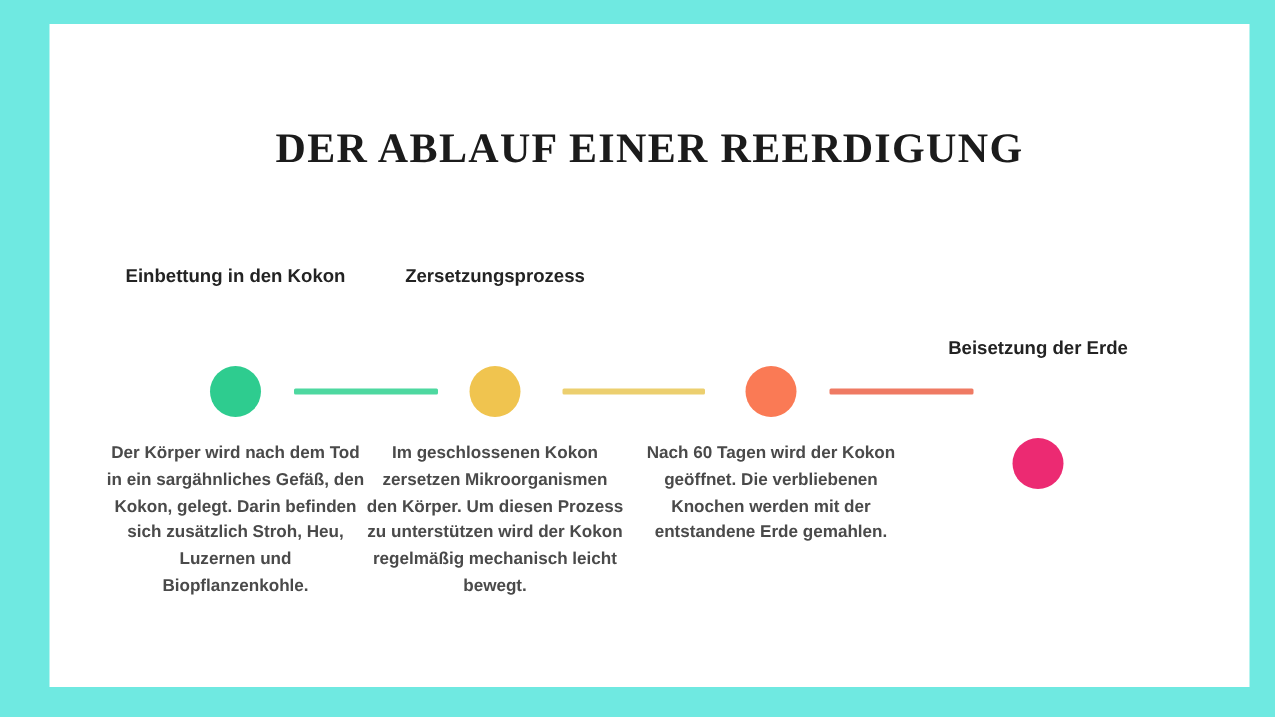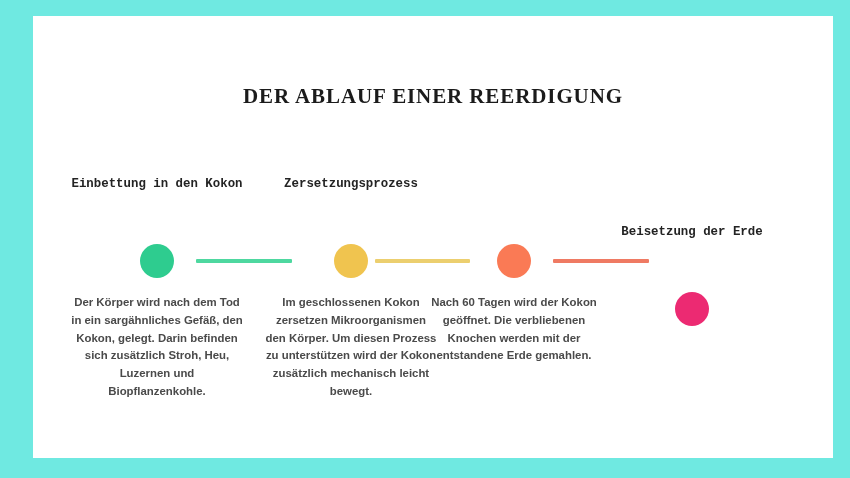--- a/index.html
+++ b/index.html
@@ -33,21 +33,21 @@
   }
 
   .title {
     position: absolute;
     left: 0;
     right: 0;
     top: 68px;
     text-align: center;
     font-family: "Liberation Serif", serif;
     font-weight: bold;
-    font-size: 21px;
+    font-size: 28px;
     letter-spacing: 0.9px;
     color: #1b1b1b;
     white-space: nowrap;
   }
 
   
   .timeline {
     position: absolute;
     left: 0;
     top: 0;
@@ -62,21 +62,21 @@
     height: 100%;
     margin-left: -89px;
   }
 
   .step-heading {
     position: absolute;
     left: -6px;
     right: -6px;
     top: 160px;
     text-align: center;
-    font-family: Liberation Mono, monospace;
+    font-family: Liberation Sans, sans-serif;
     font-weight: bold;
     font-size: 12.4px;
     line-height: 16px;
     color: #232323;
   }
 
   .dot {
     position: absolute;
     top: 228px;
     left: 50%;
@@ -119,24 +119,24 @@
       <div class="connector" style="left: 163px; width: 96px; background: rgb(78, 216, 160);"></div>
       <div class="connector" style="left: 342px; width: 95px; background: rgb(236, 207, 111);"></div>
       <div class="connector" style="left: 520px; width: 96px; background: rgb(239, 122, 99);"></div>
 
       <div class="step" style="left: 124px;">
         <div class="step-heading">Einbettung in den Kokon</div>
         <div class="dot" style="background: rgb(46, 204, 143);"></div>
         <div class="step-body">Der Körper wird nach dem Tod in ein sargähnliches Gefäß, den Kokon, gelegt. Darin befinden sich zusätzlich Stroh, Heu, Luzernen und Biopflanzenkohle.</div>
       </div>
 
-      <div class="step" style="left: 318px;">
+      <div class="step" style="left: 297px;">
         <div class="step-heading">Zersetzungsprozess</div>
         <div class="dot" style="background: rgb(240, 196, 79);"></div>
-        <div class="step-body">Im geschlossenen Kokon zersetzen Mikroorganismen den Körper. Um diesen Prozess zu unterstützen wird der Kokon zusätzlich mechanisch leicht bewegt.</div>
+        <div class="step-body">Im geschlossenen Kokon zersetzen Mikroorganismen den Körper. Um diesen Prozess zu unterstützen wird der Kokon regelmäßig mechanisch leicht bewegt.</div>
       </div>
 
       <div class="step" style="left: 481px;">
         <div class="dot" style="background: rgb(250, 122, 85);"></div>
         <div class="step-body">Nach 60 Tagen wird der Kokon geöffnet. Die verbliebenen Knochen werden mit der entstandene Erde gemahlen.</div>
       </div>
 
       <div class="step" style="left: 659px; margin-top: 48px;">
         <div class="step-heading">Beisetzung der Erde</div>
         <div class="dot" style="background: rgb(236, 42, 114);"></div>

